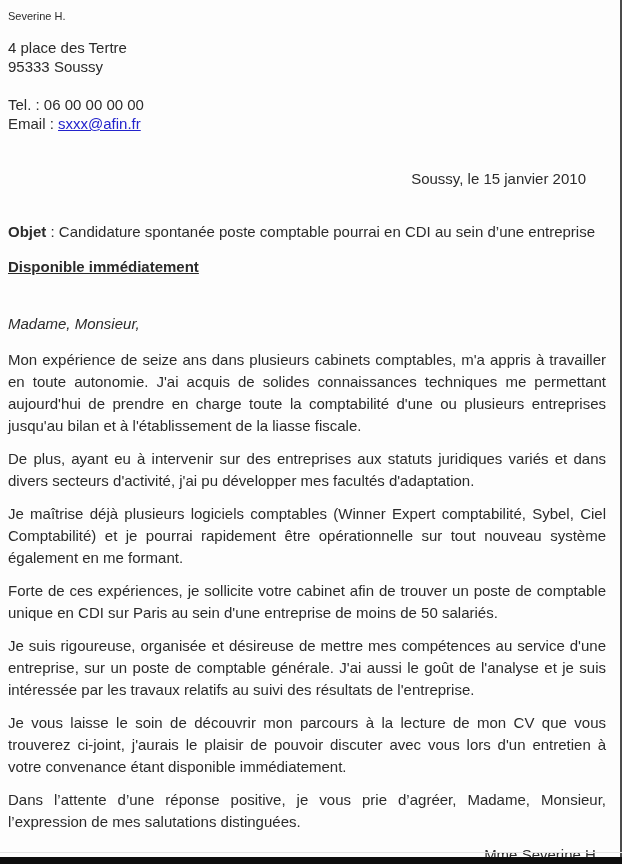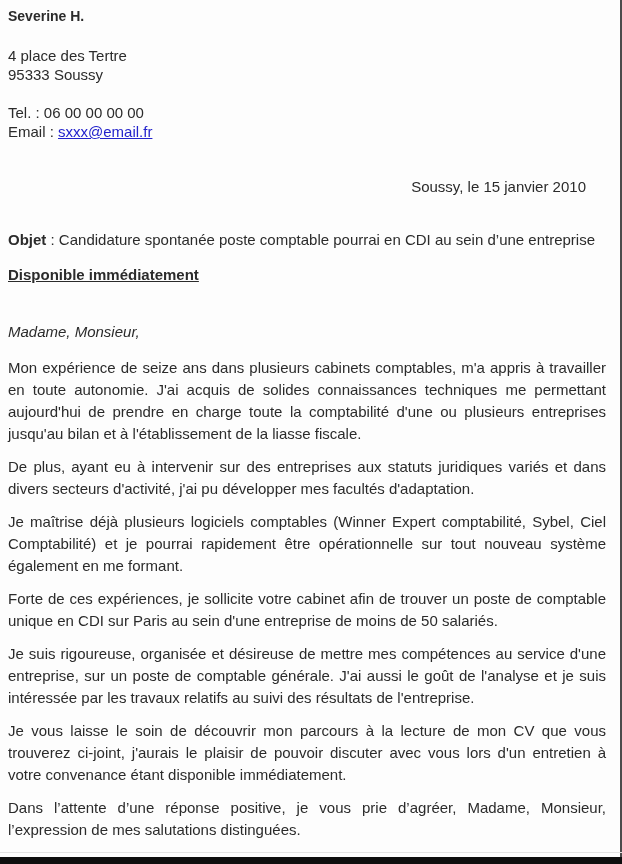--- a/index.html
+++ b/index.html
@@ -14,21 +14,21 @@
   .page {
     width: 622px; height: 864px;
     background: var(--page_bg, #fdfdfd);
     border-right: 2px solid #4b4b4b;
     padding: 7px 14px 0 8px;
     position: relative;
     font-size: 15px;
     line-height: 22px;
   }
   .sender-block { line-height: 19px; }
-  .sender-name { font-weight: bold; font-size: 14px; margin-bottom: 20px; }
+  .sender-name { font-weight: normal; font-size: 11px; margin-bottom: 12px; }
   .sender-address { margin-bottom: 19px; }
   .sender-email-line a {
     color: var(--link, #2323cc);
     text-decoration: underline;
     cursor: pointer;
   }
   .contact-block { margin-bottom: 35px; }
   .date-line { text-align: right; padding-right: 20px; margin-bottom: 31px; }
   .subject-line { margin-bottom: 13px; }
   .subject-label { font-weight: bold; }
@@ -59,21 +59,21 @@
 <div class="page">
 
   <div class="sender-block">
     <div class="sender-name">Severine H.</div>
     <div class="sender-address">
       <div>4 place des Tertre</div>
       <div>95333 Soussy</div>
     </div>
     <div class="contact-block">
       <div>Tel. : 06 00 00 00 00</div>
-      <div class="sender-email-line"><span>Email : </span><a href="#">sxxx@email.fr</a></div>
+      <div class="sender-email-line"><span>Email : </span><a href="#">sxxx@afin.fr</a></div>
     </div>
   </div>
 
   <div class="date-line">Soussy, le 15 janvier 2010</div>
 
   <div class="subject-line"><span class="subject-label">Objet</span><span> : </span><span>Candidature spontanée poste comptable pourrai en CDI au sein d’une entreprise</span></div>
 
   <div class="availability-note">Disponible immédiatement</div>
 
   <div class="salutation">Madame, Monsieur,</div>

